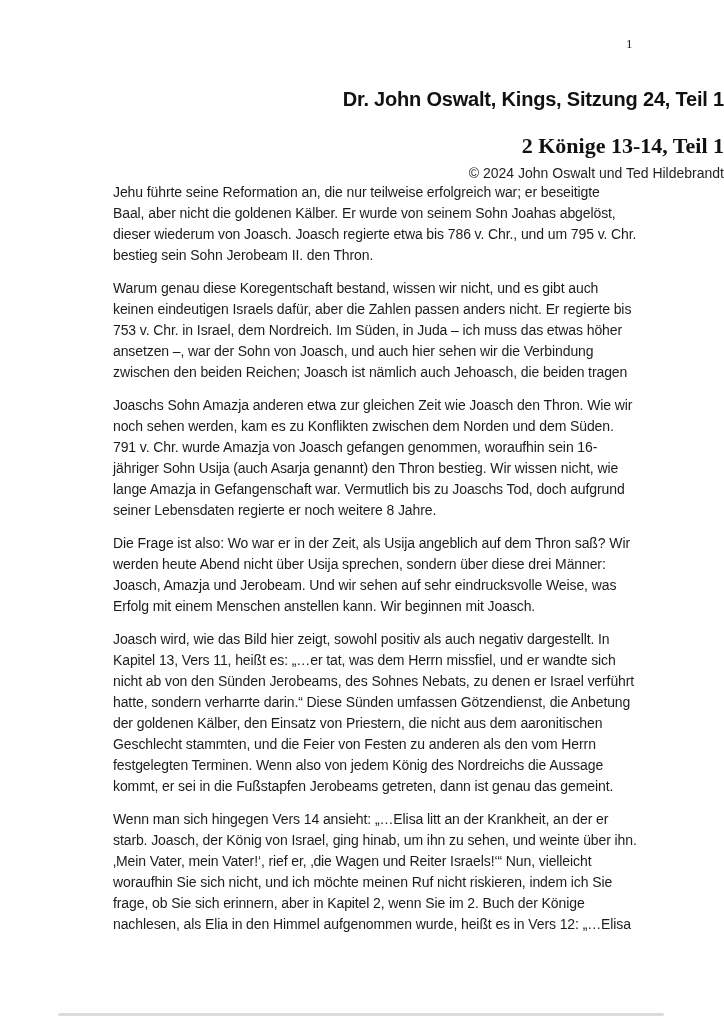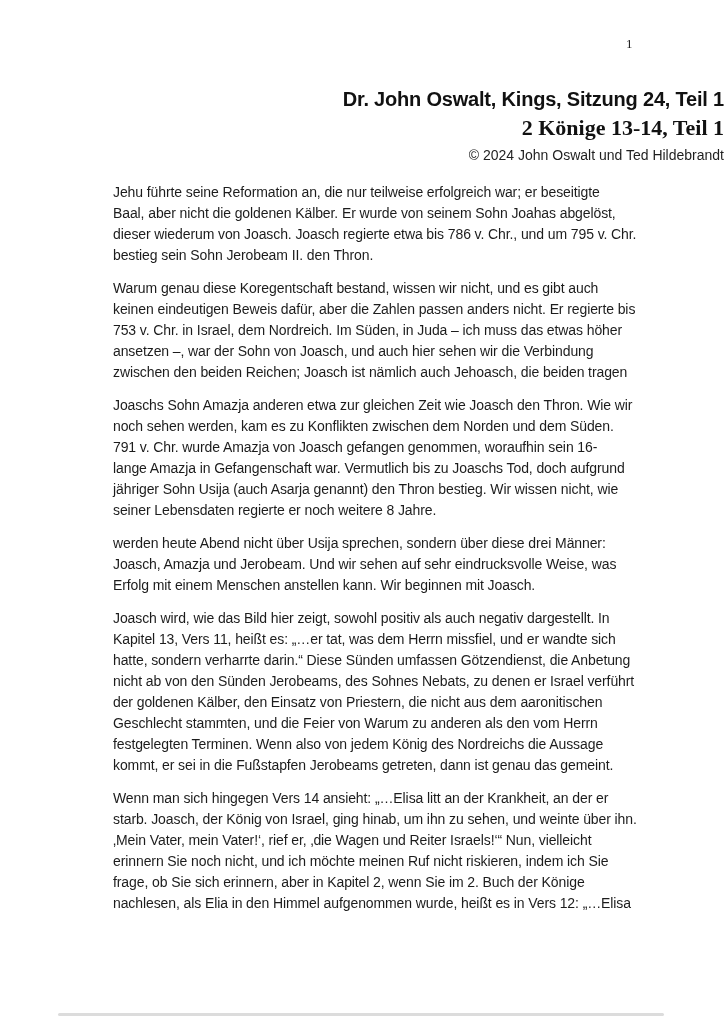--- a/index.html
+++ b/index.html
@@ -35,21 +35,21 @@
     letter-spacing: -0.2px;
     color: #111111;
     line-height: 26px;
   }
   .title-sub {
     font-family: "Liberation Serif", "DejaVu Serif", serif;
     font-size: 22px;
     font-weight: bold;
     color: #111111;
     line-height: 28px;
-    margin-top: 2px;
+    margin-top: 20px;
   }
   .copyright {
     font-size: 14px;
     color: #1f1f1f;
     line-height: 20px;
     margin-top: 3px;
   }
   .document-body {
     position: absolute;
     top: 182px;
@@ -93,53 +93,54 @@
 
   <div class="document-body">
       <p>
         <span class="line">Jehu führte seine Reformation an, die nur teilweise erfolgreich war; er beseitigte</span>
         <span class="line">Baal, aber nicht die goldenen Kälber. Er wurde von seinem Sohn Joahas abgelöst,</span>
         <span class="line">dieser wiederum von Joasch. Joasch regierte etwa bis 786 v. Chr., und um 795 v. Chr.</span>
         <span class="line">bestieg sein Sohn Jerobeam II. den Thron.</span>
       </p>
       <p>
         <span class="line">Warum genau diese Koregentschaft bestand, wissen wir nicht, und es gibt auch</span>
-        <span class="line">keinen eindeutigen Beweis dafür, aber die Zahlen passen anders nicht. Er regierte bis</span>
+        <span class="line">keinen eindeutigen Israels dafür, aber die Zahlen passen anders nicht. Er regierte bis</span>
         <span class="line">753 v. Chr. in Israel, dem Nordreich. Im Süden, in Juda – ich muss das etwas höher</span>
         <span class="line">ansetzen –, war der Sohn von Joasch, und auch hier sehen wir die Verbindung</span>
         <span class="line">zwischen den beiden Reichen; Joasch ist nämlich auch Jehoasch, die beiden tragen</span>
       </p>
       <p>
         <span class="line">Joaschs Sohn Amazja anderen etwa zur gleichen Zeit wie Joasch den Thron. Wie wir</span>
         <span class="line">noch sehen werden, kam es zu Konflikten zwischen dem Norden und dem Süden.</span>
         <span class="line">791 v. Chr. wurde Amazja von Joasch gefangen genommen, woraufhin sein 16-</span>
+        <span class="line">jähriger Sohn Usija (auch Asarja genannt) den Thron bestieg. Wir wissen nicht, wie</span>
         <span class="line">lange Amazja in Gefangenschaft war. Vermutlich bis zu Joaschs Tod, doch aufgrund</span>
-        <span class="line">jähriger Sohn Usija (auch Asarja genannt) den Thron bestieg. Wir wissen nicht, wie</span>
         <span class="line">seiner Lebensdaten regierte er noch weitere 8 Jahre.</span>
       </p>
       <p>
+        <span class="line">Die Frage ist also: Wo war er in der Zeit, als Usija angeblich auf dem Thron saß? Wir</span>
         <span class="line">werden heute Abend nicht über Usija sprechen, sondern über diese drei Männer:</span>
         <span class="line">Joasch, Amazja und Jerobeam. Und wir sehen auf sehr eindrucksvolle Weise, was</span>
         <span class="line">Erfolg mit einem Menschen anstellen kann. Wir beginnen mit Joasch.</span>
       </p>
       <p>
         <span class="line">Joasch wird, wie das Bild hier zeigt, sowohl positiv als auch negativ dargestellt. In</span>
         <span class="line">Kapitel 13, Vers 11, heißt es: „…er tat, was dem Herrn missfiel, und er wandte sich</span>
+        <span class="line">nicht ab von den Sünden Jerobeams, des Sohnes Nebats, zu denen er Israel verführt</span>
         <span class="line">hatte, sondern verharrte darin.“ Diese Sünden umfassen Götzendienst, die Anbetung</span>
-        <span class="line">nicht ab von den Sünden Jerobeams, des Sohnes Nebats, zu denen er Israel verführt</span>
         <span class="line">der goldenen Kälber, den Einsatz von Priestern, die nicht aus dem aaronitischen</span>
-        <span class="line">Geschlecht stammten, und die Feier von Warum zu anderen als den vom Herrn</span>
+        <span class="line">Geschlecht stammten, und die Feier von Festen zu anderen als den vom Herrn</span>
         <span class="line">festgelegten Terminen. Wenn also von jedem König des Nordreichs die Aussage</span>
         <span class="line">kommt, er sei in die Fußstapfen Jerobeams getreten, dann ist genau das gemeint.</span>
       </p>
       <p>
         <span class="line">Wenn man sich hingegen Vers 14 ansieht: „…Elisa litt an der Krankheit, an der er</span>
         <span class="line">starb. Joasch, der König von Israel, ging hinab, um ihn zu sehen, und weinte über ihn.</span>
         <span class="line">‚Mein Vater, mein Vater!‘, rief er, ‚die Wagen und Reiter Israels!‘“ Nun, vielleicht</span>
-        <span class="line">erinnern Sie noch nicht, und ich möchte meinen Ruf nicht riskieren, indem ich Sie</span>
+        <span class="line">woraufhin Sie sich nicht, und ich möchte meinen Ruf nicht riskieren, indem ich Sie</span>
         <span class="line">frage, ob Sie sich erinnern, aber in Kapitel 2, wenn Sie im 2. Buch der Könige</span>
         <span class="line">nachlesen, als Elia in den Himmel aufgenommen wurde, heißt es in Vers 12: „…Elisa</span>
       </p>
     </div>
 
   <div class="page-edge-divider"></div>
 
 </div>
 
 </body></html>

